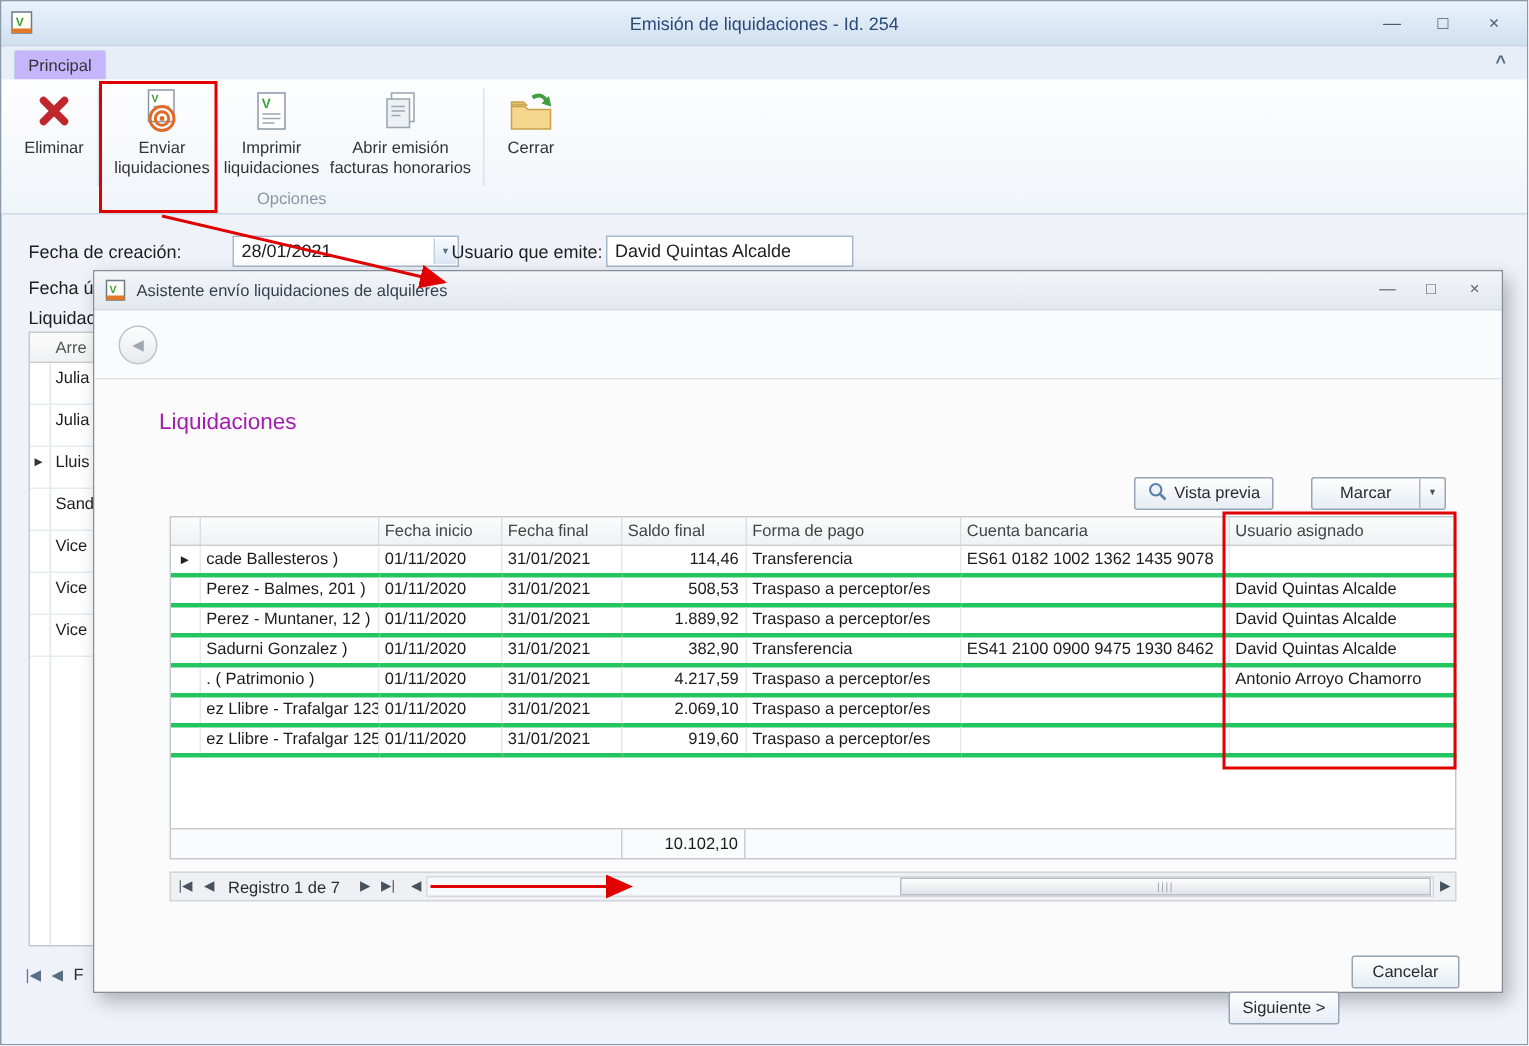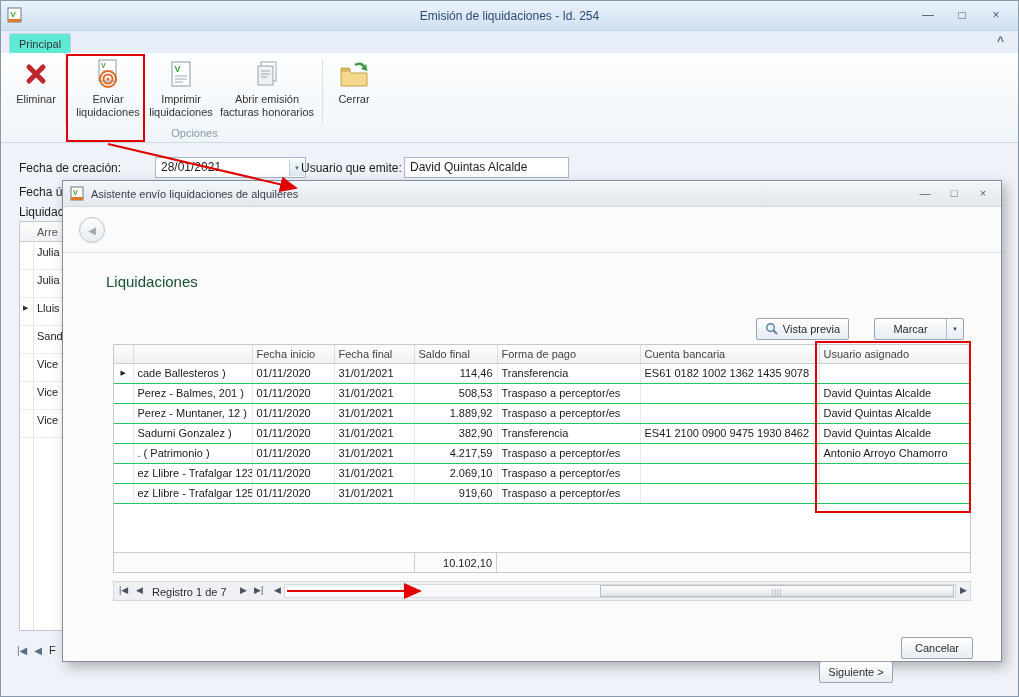--- a/index.html
+++ b/index.html
@@ -11,21 +11,21 @@
   .main-window { position:absolute; inset:0; border:1px solid #8a99aa; background:#eff3f9; }
   .titlebar { position:absolute; left:0; top:0; right:0; height:30px;
               background:linear-gradient(#eaf2fb,#d0e0f0); border-bottom:1px solid #c3d4e6; }
   .app-icon { position:absolute; left:6px; top:6px; }
   .win-title { position:absolute; left:0; right:0; top:8px; text-align:center; font-size:12px; color:#2c4a77; }
   .win-controls { position:absolute; right:10px; top:5px; display:flex; gap:10px; }
   .win-btn { width:24px; height:17px; display:flex; align-items:center; justify-content:center;
              font-size:12px; color:#4a5d73; cursor:default; }
 
   .tabrow { position:absolute; top:30px; left:0; right:0; height:22px; background:#e7eef7; }
-  .tab-active { position:absolute; left:8px; top:2px; width:62px; height:20px; background:#5eead4;
+  .tab-active { position:absolute; left:8px; top:2px; width:62px; height:20px; background:#c4b5fd;
                 border:1px solid #c3d2e2; border-bottom:none; border-radius:3px 3px 0 0;
                 font-size:11px; color:#333; text-align:center; padding-top:4px; }
   .ribbon-collapse { position:absolute; right:14px; top:3px; font-size:12px; font-weight:bold; color:#5a6e84; }
 
   .ribbon { position:absolute; top:52px; left:0; right:0; height:90px;
             background:linear-gradient(#fdfefe,#f0f5fa); border-bottom:1px solid #cbd8e6; }
   .rbtn { position:absolute; top:4px; display:flex; flex-direction:column; align-items:center;
           font-size:11px; color:#333; text-align:center; line-height:1.15; }
   .rbtn .ricon { height:34px; display:flex; align-items:center; justify-content:center; margin-bottom:2px; }
   .rsep { position:absolute; top:6px; bottom:18px; width:1px; background:#d8e2ec; }
@@ -60,37 +60,37 @@
   .dlg-controls { position:absolute; right:8px; top:4px; display:flex; gap:9px; }
   .dlg-btn { width:20px; height:16px; display:flex; align-items:center; justify-content:center;
              font-size:11px; color:#55606c; }
   .dlg-header { position:absolute; left:0; top:26px; right:0; height:46px; background:#fafbfc;
                 border-bottom:1px solid #dde1e5; }
   .back-circle { position:absolute; left:16px; top:10px; width:26px; height:26px; border-radius:50%;
                  border:1px solid #bcc3ca; background:linear-gradient(#fdfdfd,#e7eaee); color:#a0a8b0;
                  display:flex; align-items:center; justify-content:center; font-size:10px; }
   .dlg-header-text { position:absolute; left:52px; top:16px; font-size:12px; color:#4a4f55; }
   .dlg-body { position:absolute; left:0; top:72px; right:0; bottom:0; background:#fbfbfc; }
-  .section-title { position:absolute; left:43px; top:20px; font-size:15px; color:#14532d; }
+  .section-title { position:absolute; left:43px; top:20px; font-size:15px; color:#a21caf; }
 
   .btn { position:absolute; height:22px; border:1px solid #96a4b4; border-radius:2px;
          background:linear-gradient(#fefefe,#e6edf4); font-size:11px; color:#2b2b2b;
          display:flex; align-items:center; justify-content:center; gap:5px; }
   .btn-vista { left:693px; top:65px; width:93px; }
   .btn-marcar { left:811px; top:65px; width:90px; padding-right:17px; }
   .marcar-drop { position:absolute; right:0; top:0; bottom:0; width:17px; border-left:1px solid #aeb9c6;
                  display:flex; align-items:center; justify-content:center; font-size:6px; color:#45505c; }
 
   .grid { position:absolute; left:50px; top:91px; width:858px; height:229px;
           border:1px solid #c3c9cf; background:#fff; }
   .grid table { border-collapse:collapse; table-layout:fixed; width:856px; font-size:11px; }
   .grid th { height:18px; background:linear-gradient(#fcfcfc,#eff1f3); border-right:1px solid #dadee2;
              border-bottom:1px solid #c8cdd2; font-weight:normal; color:#444; text-align:left;
              padding:0 4px; white-space:nowrap; overflow:hidden; }
-  .grid td { height:20px; border-right:1px solid #e6e9ec; border-bottom:1px solid #22c55e;
+  .grid td { height:20px; border-right:1px solid #e6e9ec; border-bottom:3px solid #22c55e;
              padding:0 4px; color:#1b1b1b; white-space:nowrap; overflow:hidden; }
   .grid td.num { text-align:right; }
   .grid td.ind-cell { text-align:center; padding:0; font-size:7px; color:#222; }
   .grid-footer { position:absolute; left:0; right:0; bottom:0; height:20px; background:#fafbfc;
                  border-top:1px solid #c8cdd2; }
   .grid-total { position:absolute; left:300px; width:83px; top:0; bottom:0;
                 border-left:1px solid #c8cdd2; border-right:1px solid #c8cdd2;
                 font-size:11px; color:#1b1b1b; text-align:right; padding:4px 4px 0 0; }
 
   .dlg-nav { position:absolute; left:50px; top:328px; width:858px; height:20px;

